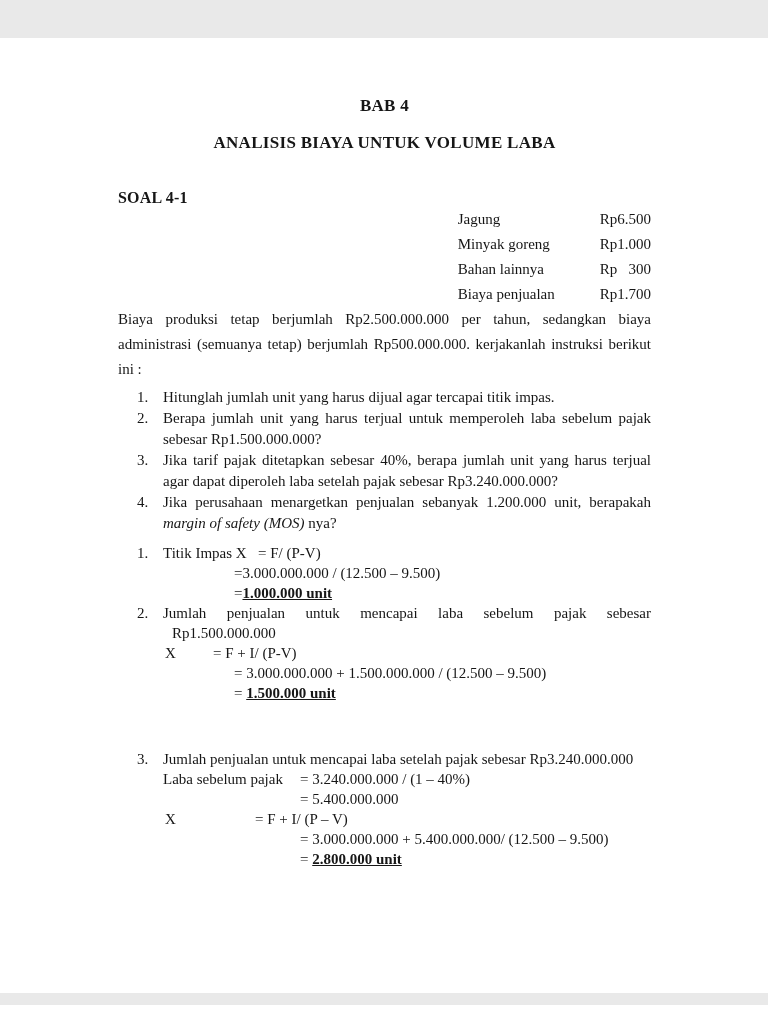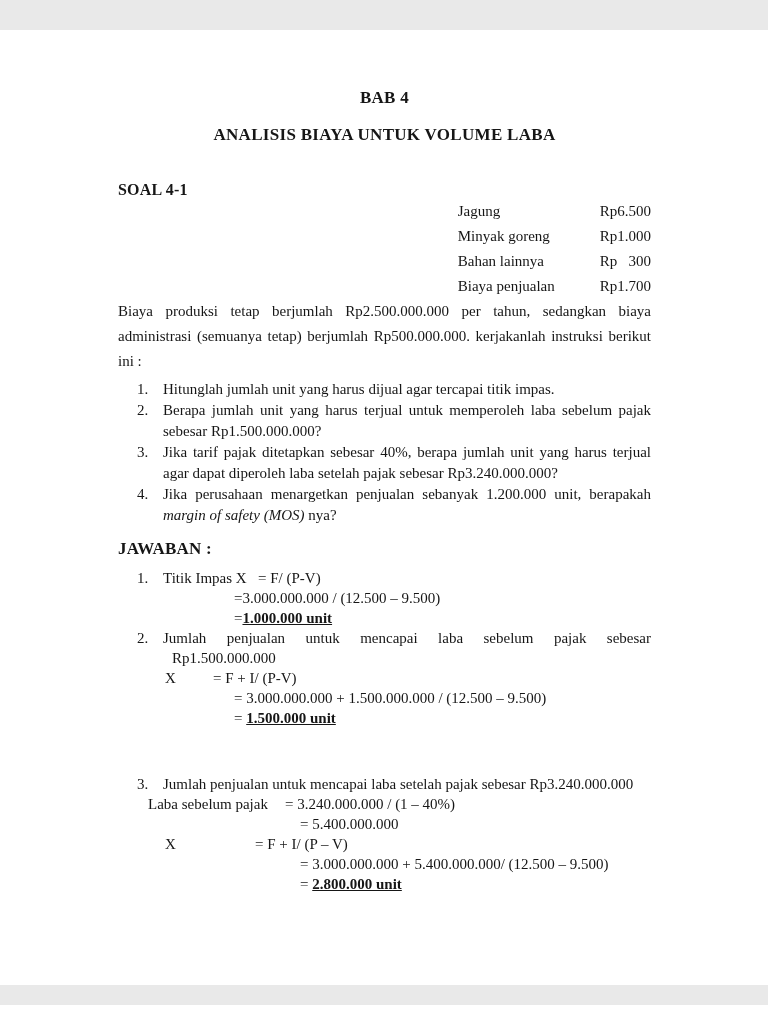--- a/index.html
+++ b/index.html
@@ -4,21 +4,21 @@
 <style>
   * { margin: 0; padding: 0; box-sizing: border-box; }
   html, body { width: 768px; height: 1024px; overflow: hidden; }
   body {
     background: #e9e9e9;
     font-family: "Liberation Serif", "DejaVu Serif", serif;
     color: #161616;
   }
   .page {
     position: absolute;
-    top: 30px; left: 0;
+    top: 38px; left: 0;
     width: 768px; height: 955px;
     background: #ffffff;
     padding: 58px 117px 0 118px;
   }
   .page2-edge {
     position: absolute;
     top: 1005px; left: 0;
     width: 768px; height: 19px;
     background: #ffffff;
   }
@@ -47,21 +47,21 @@
   .q-text { flex: 1; text-align: justify; }
   .italic { font-style: italic; }
   .jawaban-heading { font-size: 17px; font-weight: bold; margin-top: 13px; letter-spacing: 0.2px; }
   .answers { margin-top: 9px; font-size: 15px; }
   .ans-line { display: flex; line-height: 20px; }
   .col-num { width: 26px; flex: none; margin-left: 19px; }
   .col-label-1 { width: 95px; flex: none; }
   .col-x-2 { width: 48px; flex: none; margin-left: 47px; }
   .ind-140 { margin-left: 116px; }
   .ind-45 { margin-left: 54px; }
-  .col-label-3 { width: 137px; flex: none; margin-left: 30px; }
+  .col-label-3 { width: 137px; flex: none; margin-left: 45px; }
   .col-x-3 { width: 90px; flex: none; margin-left: 47px; }
   .ind-182 { margin-left: 182px; }
   .ans-gap { margin-top: 46px; }
   .stretch { flex: 1; text-align: justify; text-align-last: justify; }
   .nowrap { white-space: nowrap; }
   .pre { white-space: pre; }
   .result { font-weight: bold; text-decoration: underline; text-align: right; }
 </style>
 </head>
 <body>
@@ -107,21 +107,20 @@
     <div class="q-item">
       <span class="q-num">3.</span>
       <span class="q-text">Jika tarif pajak ditetapkan sebesar 40%, berapa jumlah unit yang harus terjual agar dapat diperoleh laba setelah pajak sebesar Rp3.240.000.000?</span>
     </div>
     <div class="q-item">
       <span class="q-num">4.</span>
       <span class="q-text"><span>Jika perusahaan menargetkan penjualan sebanyak 1.200.000 unit, berapakah </span><span class="italic">margin of safety (MOS)</span><span> nya?</span></span>
     </div>
   </div>
 
-  <div class="jawaban-heading">JAWABAN :</div>
 
   <div class="answers">
 
     <div>
       <div class="ans-line">
         <span class="col-num">1.</span>
         <span class="col-label-1">Titik Impas X</span>
         <span>= F/ (P-V)</span>
       </div>
       <div class="ans-line">

